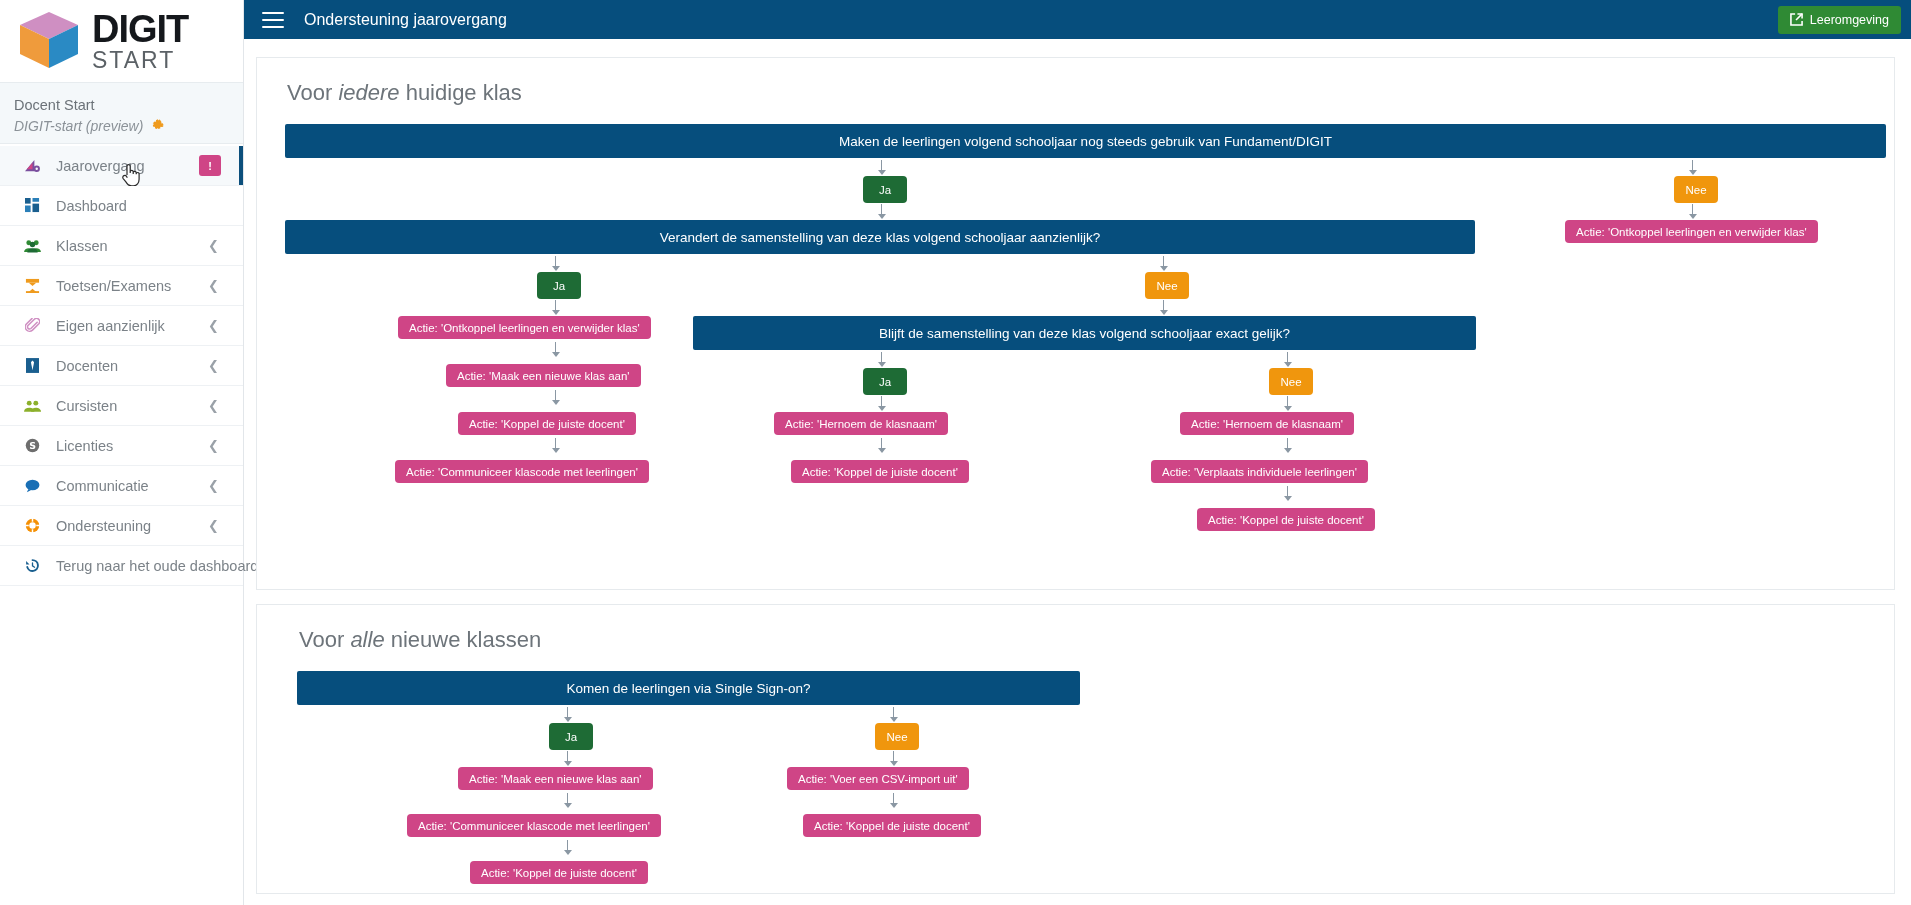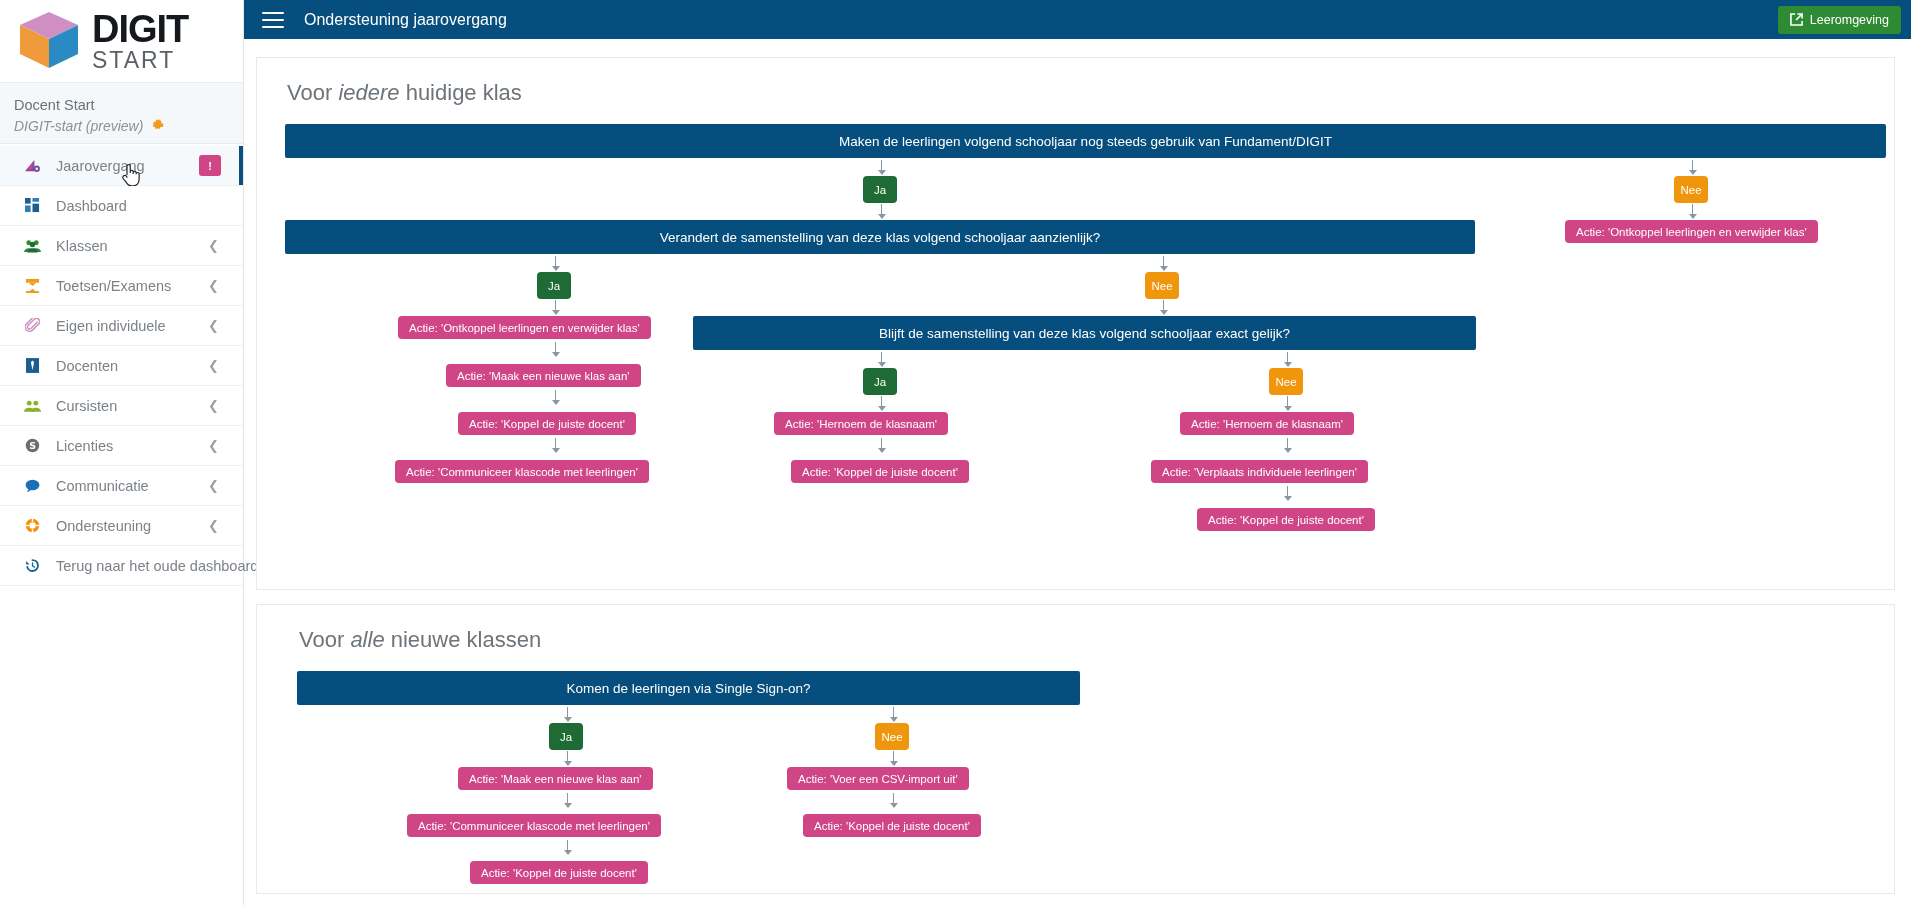--- a/index.html
+++ b/index.html
@@ -96,21 +96,21 @@
   
   .flow { position: relative; }
   .qbox {
     background: #064e7d; color: #ffffff; font-size: 13.5px;
     text-align: center; padding: 10px 8px; border-radius: 2px;
     position: absolute; white-space: nowrap;
     display: flex; align-items: center; justify-content: center;
   }
   .ybox, .nbox {
     color: #ffffff; font-size: 11.5px; border-radius: 4px;
-    width: 34px; height: 27px; position: absolute;
+    width: 44px; height: 27px; position: absolute;
     display: flex; align-items: center; justify-content: center;
   }
   .ybox { background: #1e6b35; }
   .nbox { background: #f0960d; }
   .abox {
     background: #cf4586; color: #ffffff; font-size: 11.5px;
     border-radius: 4px; padding: 6px 11px; position: absolute;
     white-space: nowrap; display: flex; align-items: center; justify-content: center;
     height: 23px;
   }
@@ -216,21 +216,21 @@
         <span class="nav-label">Toetsen/Examens</span>
         <span class="chev">❮</span>
       </div>
 
       <div class="nav-item">
         <span class="nav-icon">
           <svg viewBox="0 0 16 16" width="15" height="15">
             <path d="M13 4.5 6.3 11.2a2.2 2.2 0 0 1-3.1-3.1l6.8-6.8a3.4 3.4 0 0 1 4.8 4.8l-6.8 6.8a4.6 4.6 0 0 1-6.5-6.5l6-6" fill="none" stroke="#cf8fc2" stroke-width="1.6" stroke-linecap="round"></path>
           </svg>
         </span>
-        <span class="nav-label">Eigen individuele</span>
+        <span class="nav-label">Eigen aanzienlijk</span>
         <span class="chev">❮</span>
       </div>
 
       <div class="nav-item">
         <span class="nav-icon">
           <svg viewBox="0 0 14 16" width="13" height="15">
             <rect x="0" y="0" width="14" height="16" fill="#1a5f8f"></rect>
             <path d="M7 2.5 5.3 4.6 7 13l1.7-8.4z" fill="#ffffff"></path>
           </svg>
         </span>

